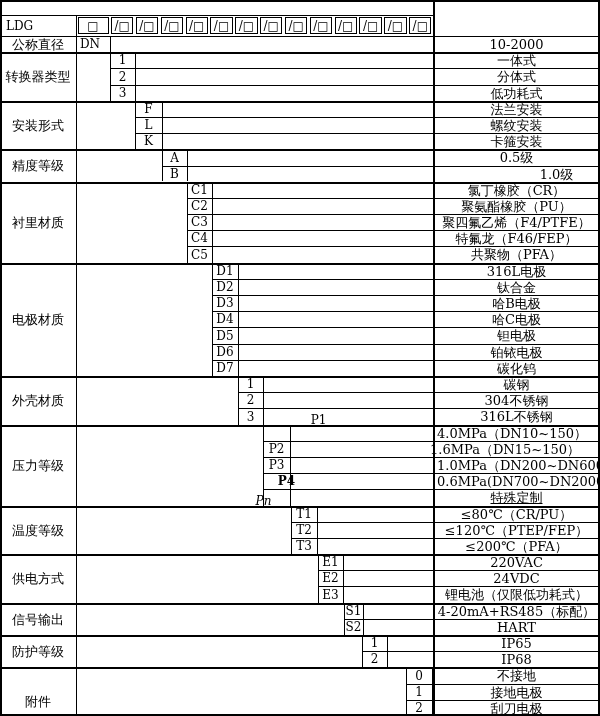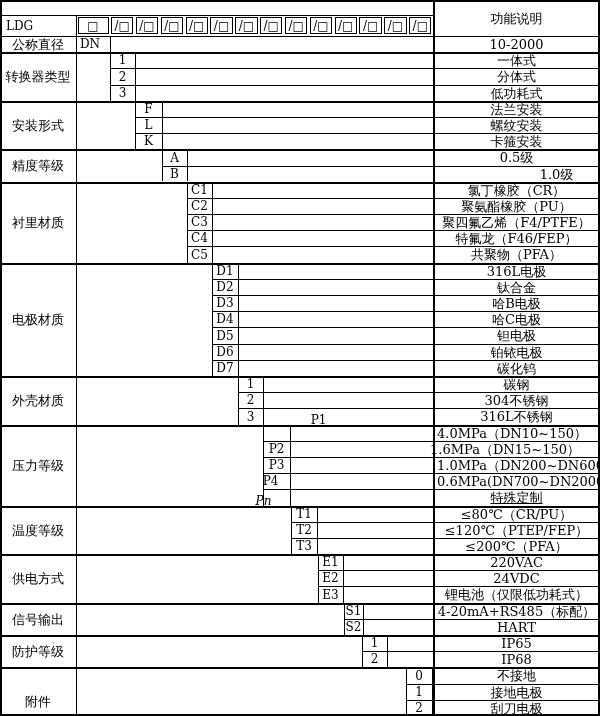--- a/index.html
+++ b/index.html
@@ -18,21 +18,20 @@
   .hbox{
     position:absolute;border:1px solid #000;display:flex;
     align-items:center;justify-content:center;font-size:12px;line-height:1;
     box-sizing:border-box;white-space:nowrap;
   }
 </style>
 </head>
 <body>
 
 <div id="root">
-  <div class="cell cjk" id="t-fn" style="left:435px;top:2px;width:163px;height:33px;">功能说明</div>
   <div class="cell left" id="t-ldg" style="left:6px;top:15px;width:68px;height:21px;">LDG</div>
   <div id="gen">
       <div class="line" style="left: 0px; top: 0px; width: 600px; height: 2px;"></div>
       <div class="line" style="left: 0px; top: 714px; width: 600px; height: 2px;"></div>
       <div class="line" style="left: 0px; top: 0px; width: 2px; height: 716px;"></div>
       <div class="line" style="left: 598px; top: 0px; width: 2px; height: 716px;"></div>
       <div class="line" style="left: 433px; top: 0px; width: 2px; height: 716px;"></div>
       <div class="line" style="left: 76px; top: 15px; width: 1px; height: 701px;"></div>
       <div class="line" style="left: 0px; top: 15px; width: 433px; height: 1px;"></div>
       <div class="hbox" style="left: 77.5px; top: 17px; width: 31px; height: 17px;">□</div>
@@ -148,21 +147,21 @@
       <div class="line" style="left: 290px; top: 425px; width: 1px; height: 81px;"></div>
       <div class="cell" style="left: 263px; top: 412px; width: 27px; height: 16px; padding-left: 42px;">P1</div>
       <div class="cell cjk left" style="left: 435px; top: 425px; width: 163px; height: 16px; padding-left: 2px;">4.0MPa（DN10~150）</div>
       <div class="line" style="left: 263px; top: 441px; width: 337px; height: 1px;"></div>
       <div class="cell" style="left: 263px; top: 441px; width: 27px; height: 16px;">P2</div>
       <div class="cell cjk left" style="left: 410px; top: 441px; width: 163px; height: 16px; padding-left: 20px;">1.6MPa（DN15~150）</div>
       <div class="line" style="left: 263px; top: 457px; width: 337px; height: 1px;"></div>
       <div class="cell" style="left: 263px; top: 457px; width: 27px; height: 16px;">P3</div>
       <div class="cell cjk left" style="left: 435px; top: 457px; width: 163px; height: 16px; padding-left: 2px;">1.0MPa（DN200~DN600）</div>
       <div class="line" style="left: 263px; top: 473px; width: 337px; height: 1px;"></div>
-      <div class="cell" style="left: 257px; top: 473px; width: 27px; height: 16px;">P4</div>
+      <div class="cell" style="left: 273px; top: 473px; width: 27px; height: 16px; font-weight: bold;">P4</div>
       <div class="cell cjk left" style="left: 435px; top: 473px; width: 163px; height: 16px; padding-left: 2px;">0.6MPa(DN700~DN2000)</div>
       <div class="line" style="left: 263px; top: 489px; width: 337px; height: 1px;"></div>
       <div class="cell" style="left: 250px; top: 489px; width: 27px; height: 24px; font-style: italic;">Pn</div>
       <div class="cell cjk" style="left: 435px; top: 489px; width: 163px; height: 17px; text-decoration: underline;">特殊定制</div>
       <div class="line" style="left: 0px; top: 506px; width: 600px; height: 2px;"></div>
       <div class="cell cjk" style="left: 0px; top: 506px; width: 76px; height: 49px;">温度等级</div>
       <div class="line" style="left: 291px; top: 506px; width: 1px; height: 49px;"></div>
       <div class="line" style="left: 317px; top: 506px; width: 1px; height: 49px;"></div>
       <div class="cell" style="left: 291px; top: 506px; width: 26px; height: 16px;">T1</div>
       <div class="cell cjk" style="left: 435px; top: 506px; width: 163px; height: 16px;">≤80℃（CR/PU）</div>

